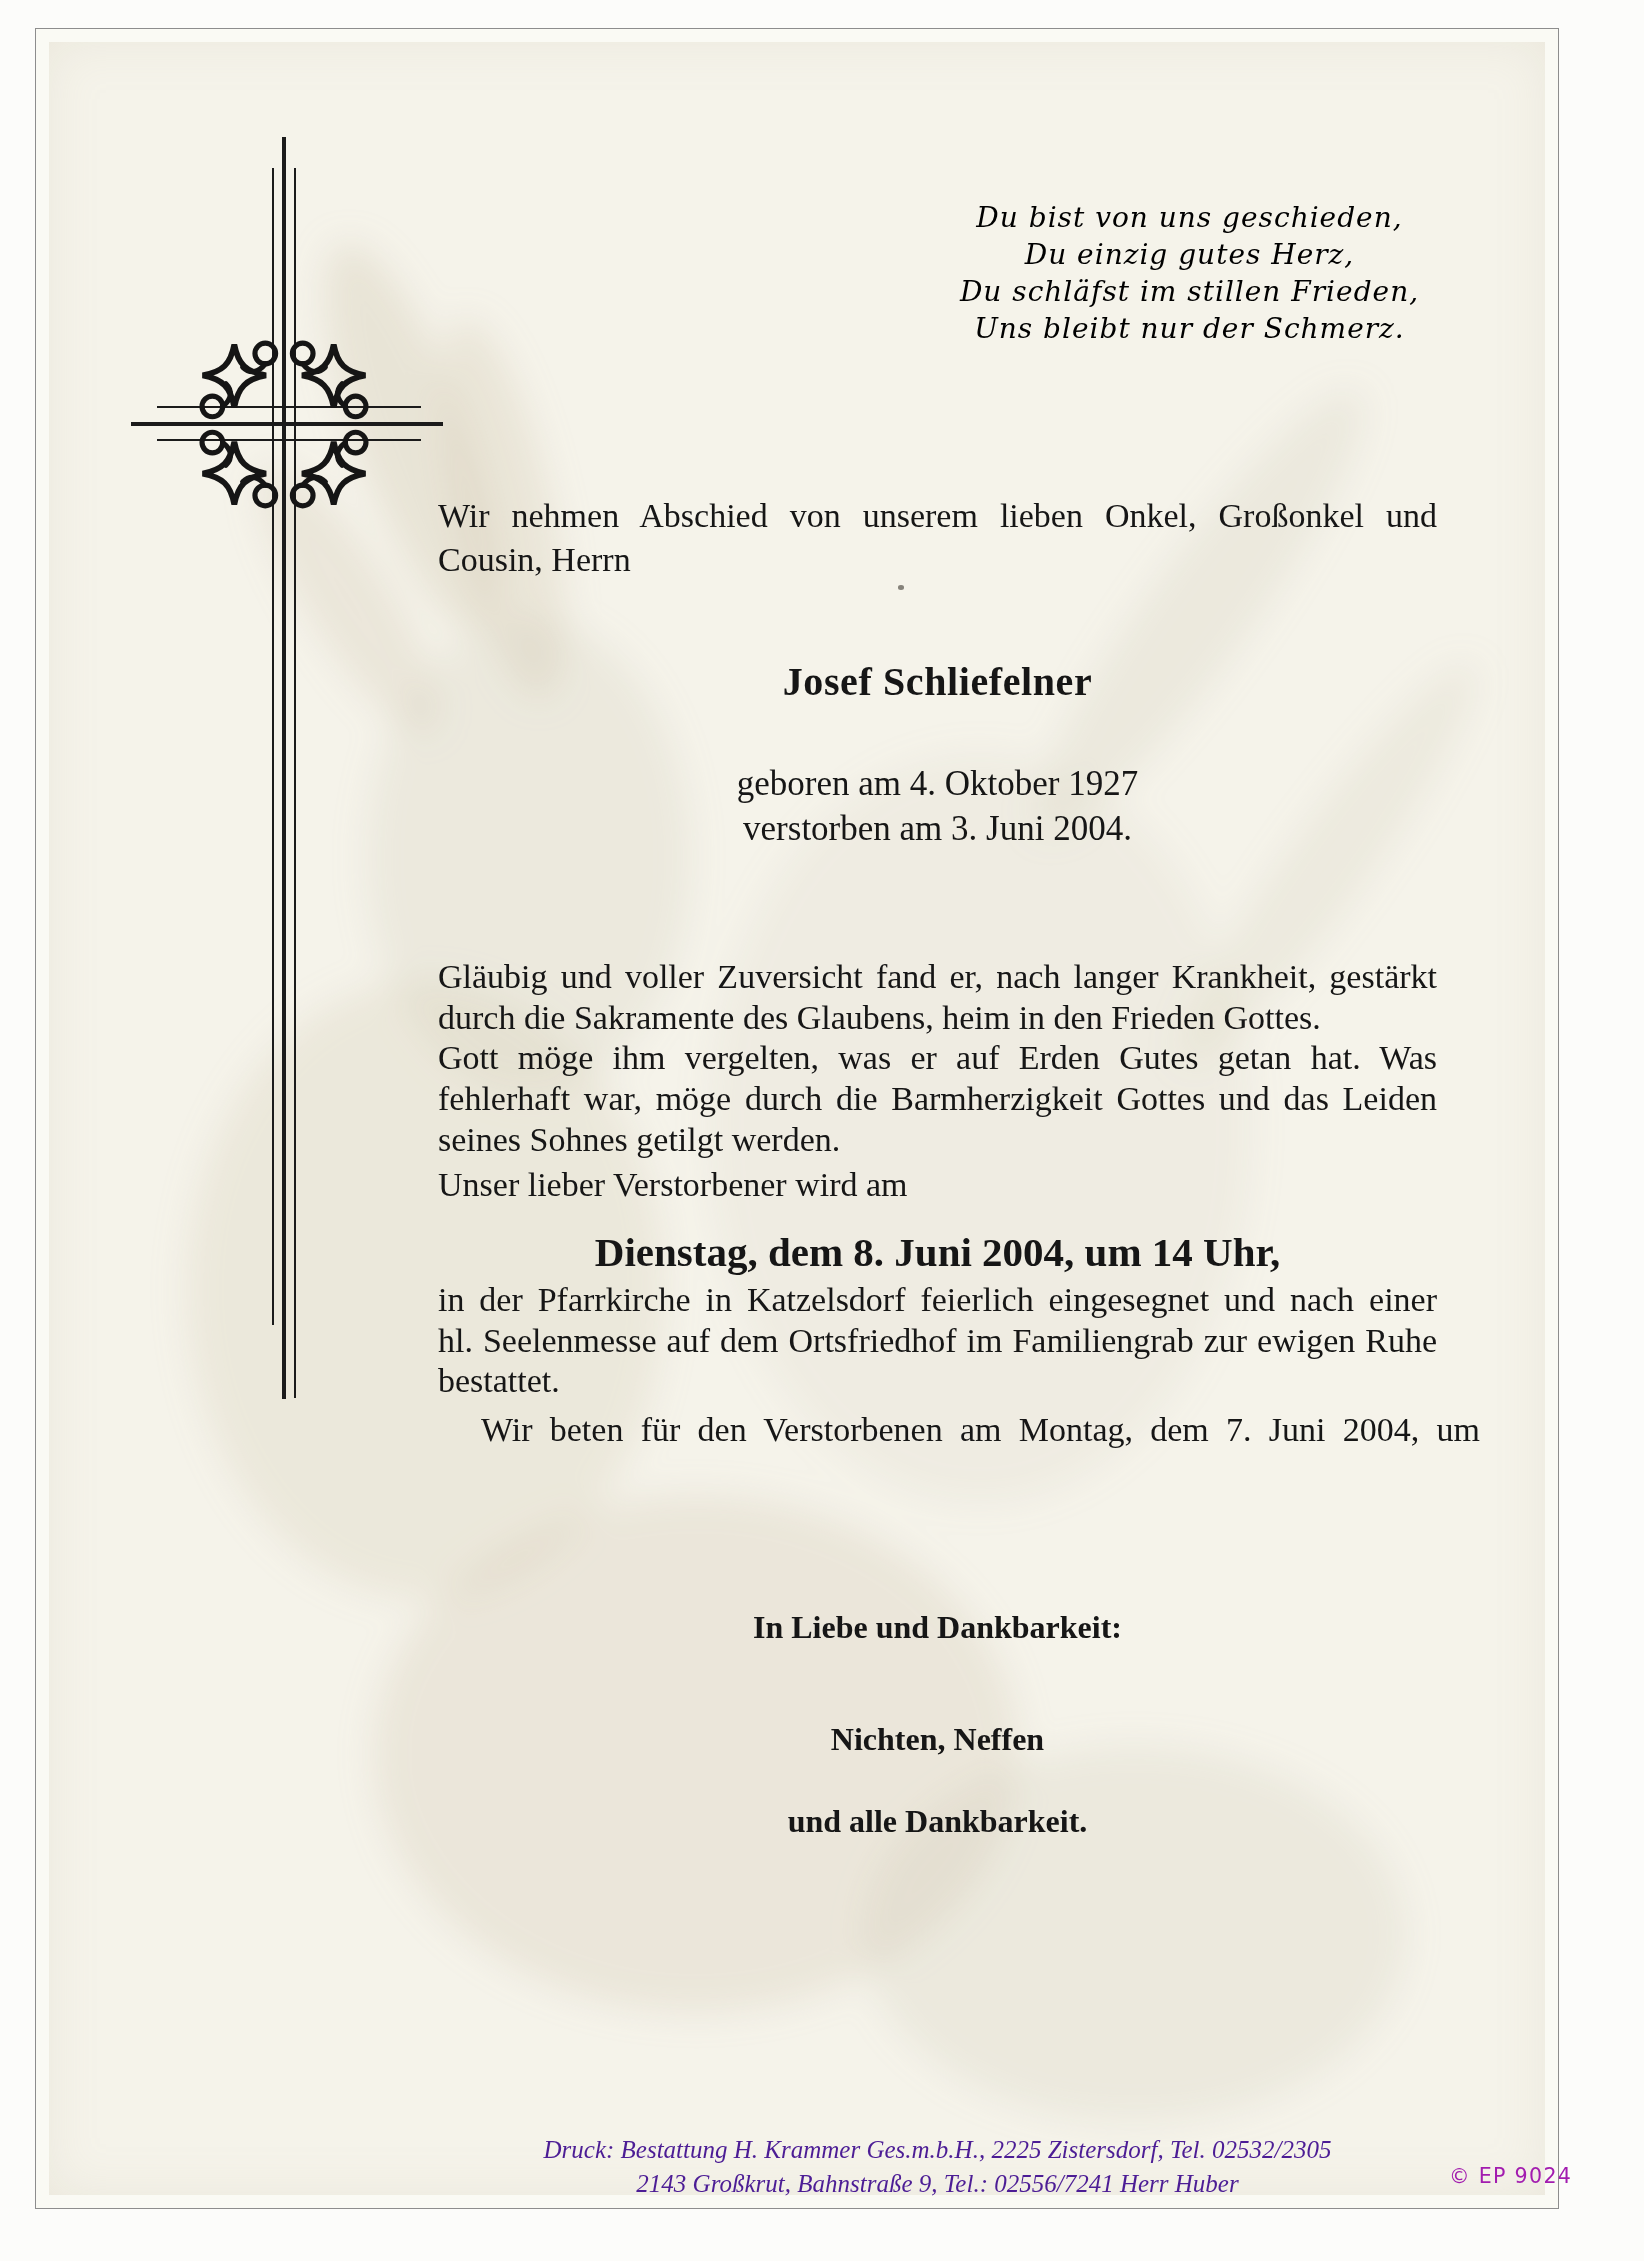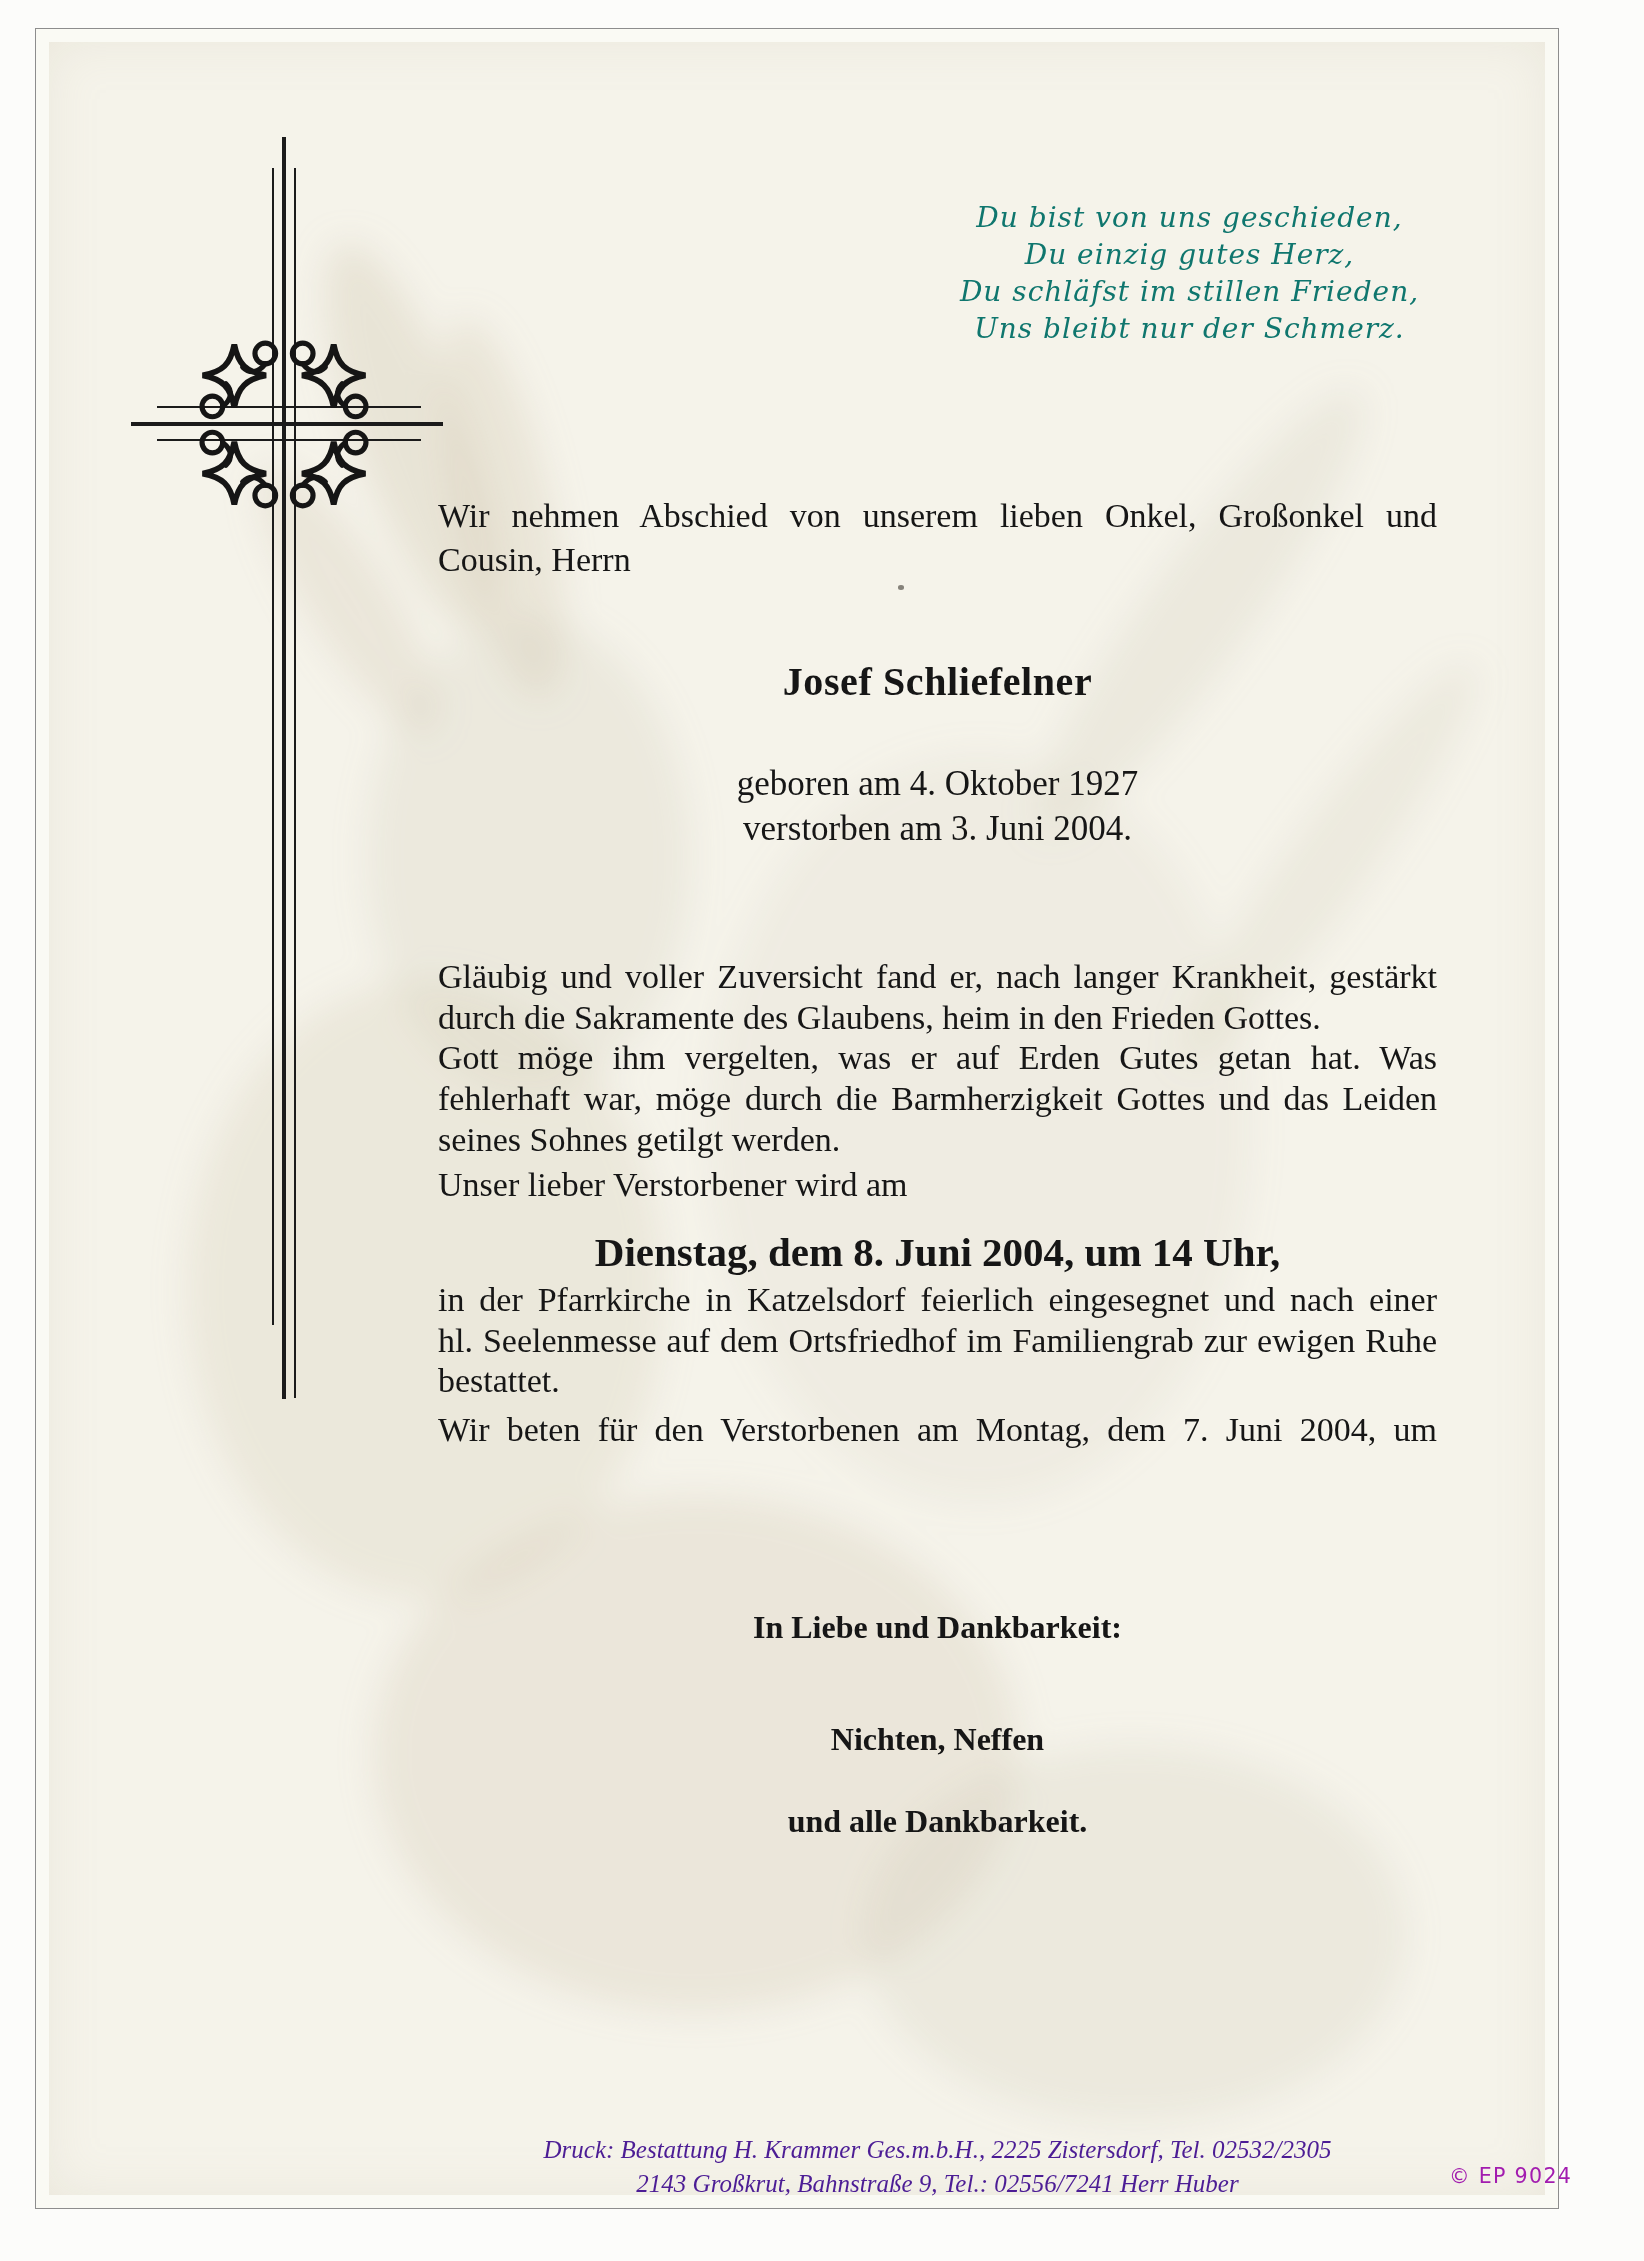--- a/index.html
+++ b/index.html
@@ -13,21 +13,21 @@
   .wm{position:absolute;left:0;top:0;pointer-events:none;}
   
   .rule{position:absolute;background:#1b1b1b;}
   
   .tline{position:absolute;left:438px;width:999px;font-size:34px;line-height:41px;
          white-space:nowrap;}
   .tline.just{white-space:normal;text-align:justify;text-align-last:justify;}
   .center{position:absolute;left:438px;width:999px;text-align:center;}
   .poem{position:absolute;left:922px;top:199px;width:535px;text-align:center;
         font-family:"DejaVu Serif", serif;font-style:italic;font-size:28px;line-height:37px;
-        letter-spacing:1px;color:#0f766e;}
+        letter-spacing:1px;color:#000000;}
   .name{top:658px;font-size:40px;font-weight:bold;letter-spacing:0.6px;}
   .dates{font-size:35px;line-height:45px;}
   .bold{font-weight:bold;}
   .sig{font-size:32px;font-weight:bold;}
   .footer{position:absolute;left:438px;top:2133px;width:999px;text-align:center;
           font-style:italic;font-size:25px;line-height:34px;color:#4c1d95;}
   .code{position:absolute;left:1449px;top:2164px;font-family:"DejaVu Sans", sans-serif;
         font-size:20.6px;color:#a21caf;letter-spacing:1.3px;}
   .speck{position:absolute;width:5.8px;height:4.5px;border-radius:50%;background:#55514a;opacity:.7;}
 </style>
@@ -104,21 +104,21 @@
   <div class="tline just" style="top:1078px;">fehlerhaft war, möge durch die Barmherzigkeit Gottes und das Leiden</div>
   <div class="tline" style="top:1119px;">seines Sohnes getilgt werden.</div>
 
   <div class="tline" style="top:1164px;">Unser lieber Verstorbener wird am</div>
   <div class="center bold" style="top:1228px;font-size:41px;">Dienstag, dem 8. Juni 2004, um 14 Uhr,</div>
 
   <div class="tline just" style="top:1279px;">in der Pfarrkirche in Katzelsdorf feierlich eingesegnet und nach einer</div>
   <div class="tline just" style="top:1320px;">hl. Seelenmesse auf dem Ortsfriedhof im Familiengrab zur ewigen Ruhe</div>
   <div class="tline" style="top:1360px;">bestattet.</div>
 
-  <div class="tline just" style="top:1409px;">Wir beten für den Verstorbenen am Montag, dem 7. Juni 2004, um</div>
+  <div class="tline just" style="top:1409px;margin-left:43px;">Wir beten für den Verstorbenen am Montag, dem 7. Juni 2004, um</div>
 
   <div class="center sig" style="top:1609px;">In Liebe und Dankbarkeit:</div>
   <div class="center sig" style="top:1713px;margin-top:8px;">Nichten, Neffen</div>
   <div class="center sig" style="top:1803px;">und alle Dankbarkeit.</div>
 
   <div class="footer">
     <div>Druck: Bestattung H. Krammer Ges.m.b.H., 2225 Zistersdorf, Tel. 02532/2305</div>
     <div>2143 Großkrut, Bahnstraße 9, Tel.: 02556/7241 Herr Huber</div>
   </div>
   <div class="code">© EP 9024</div>

